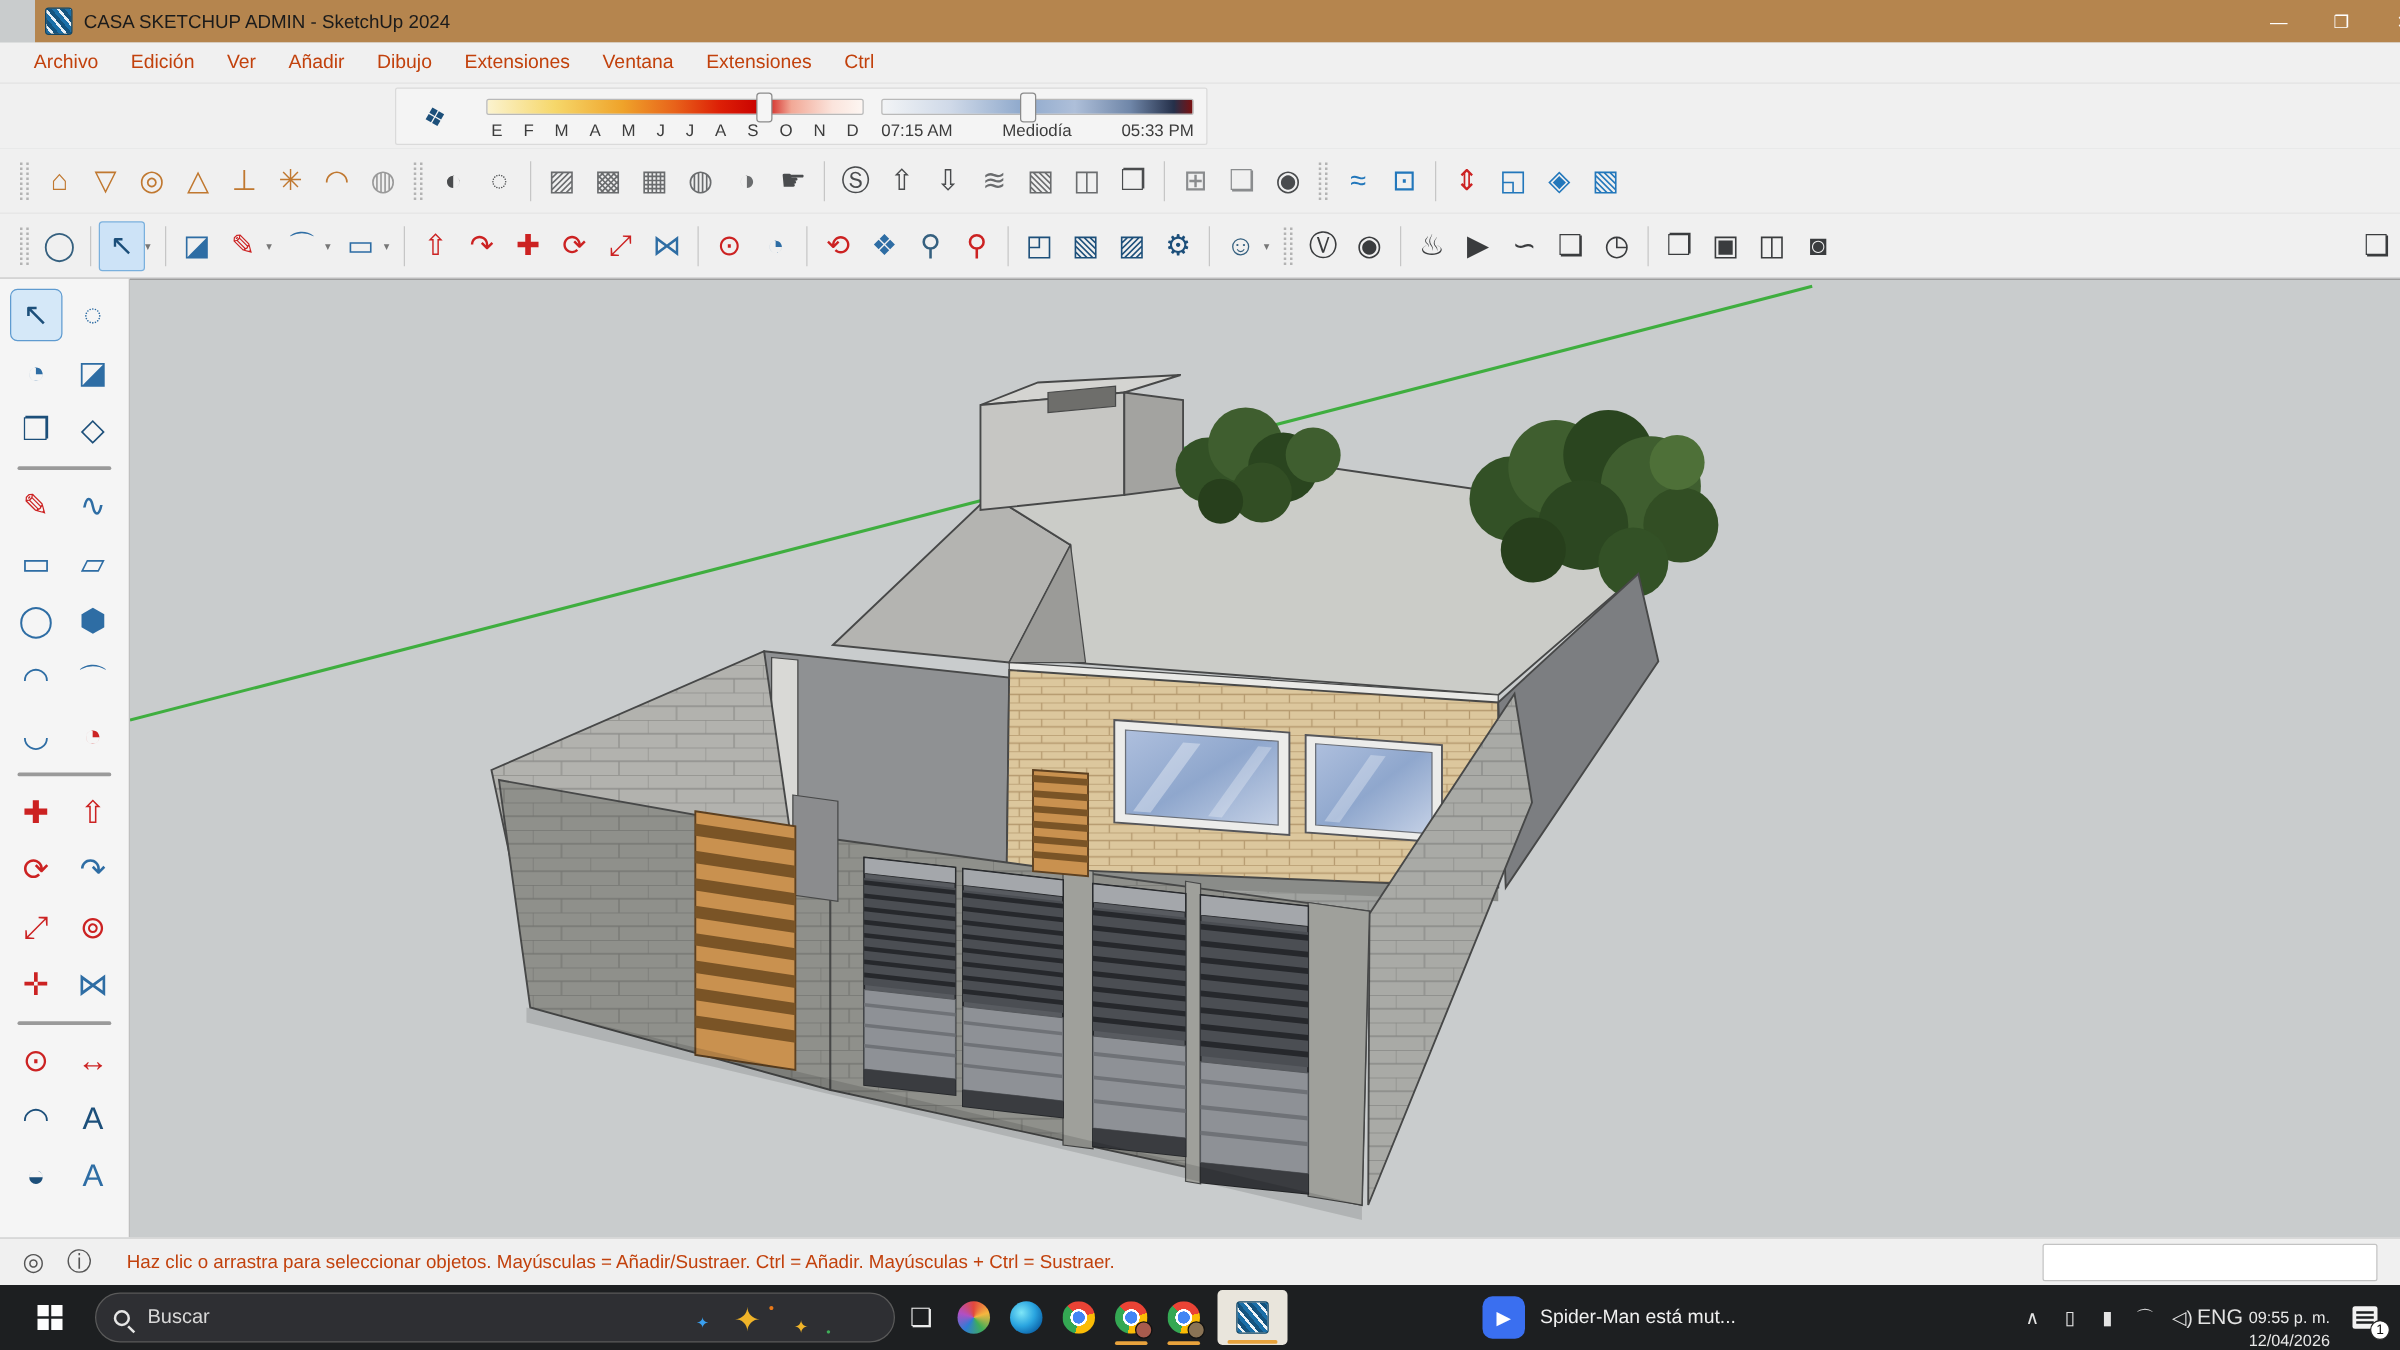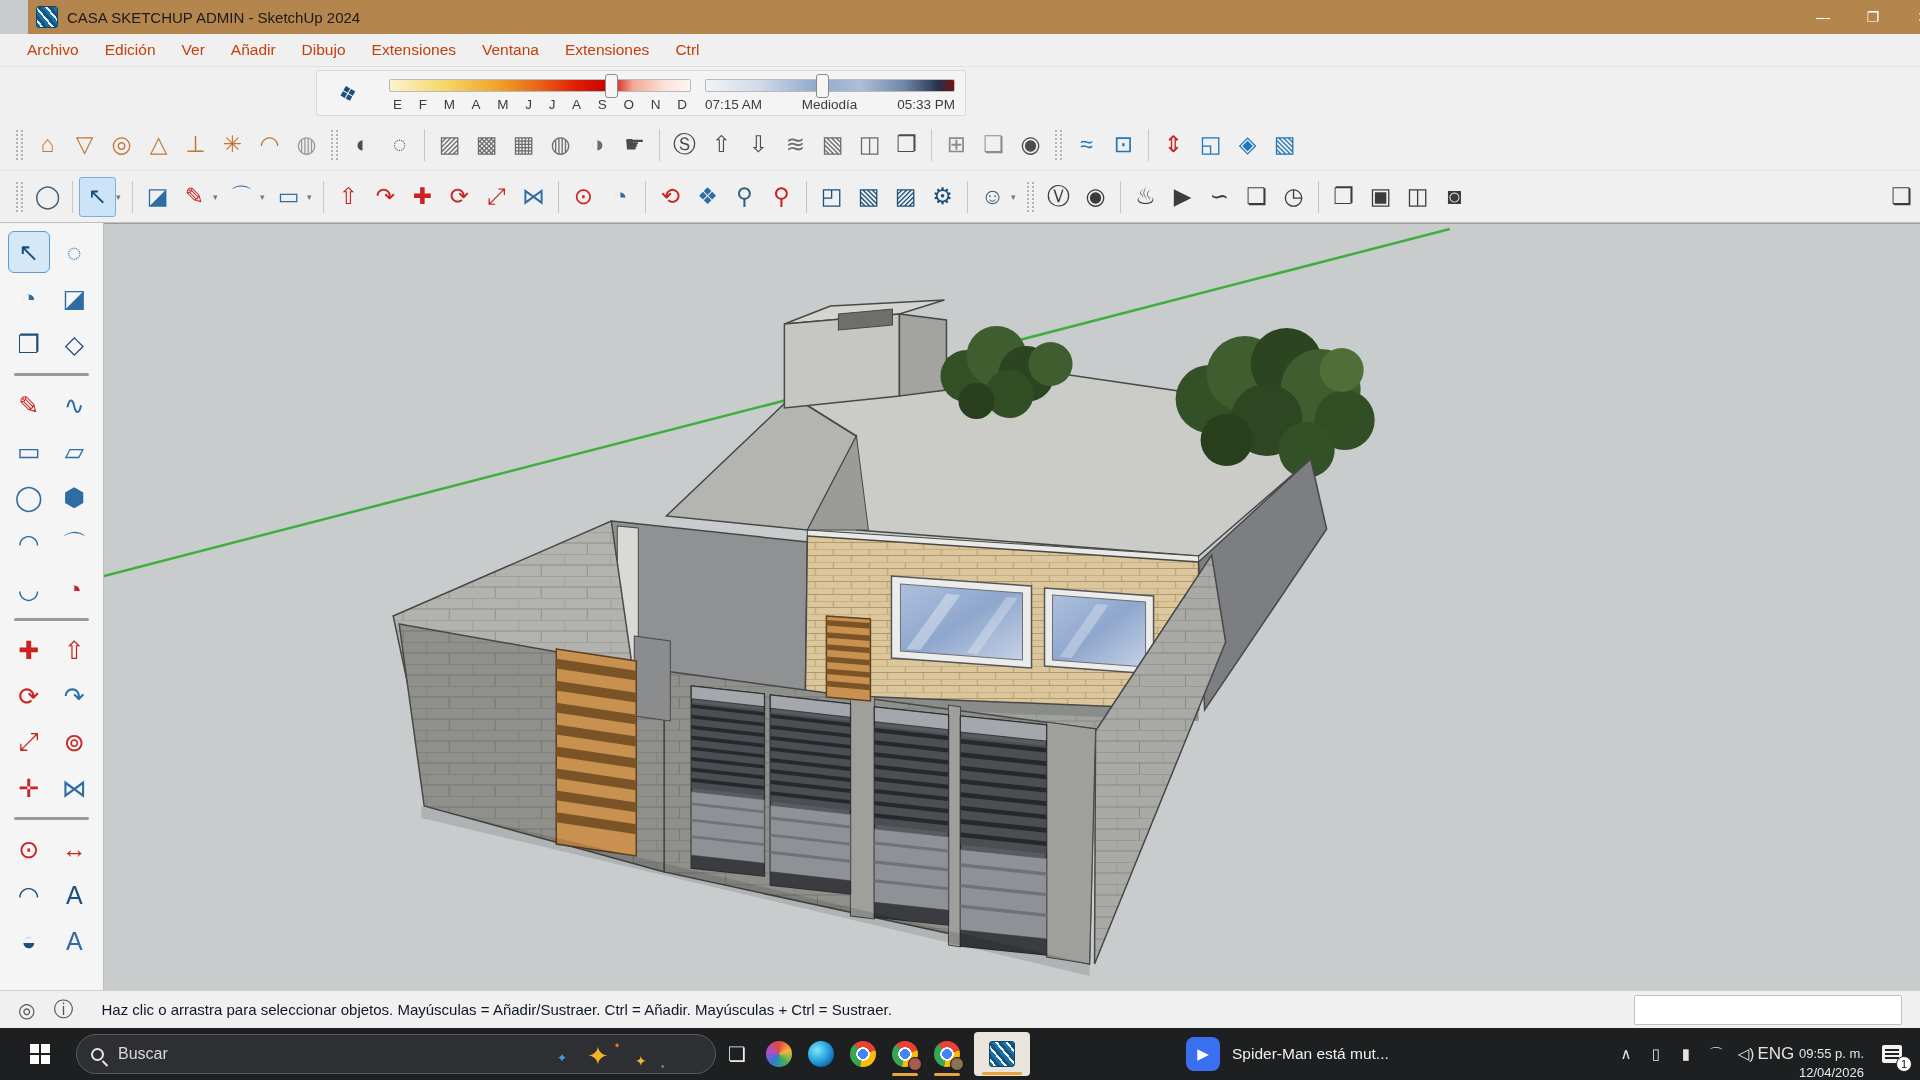--- a/index.html
+++ b/index.html
@@ -65,21 +65,21 @@
 
   
   #viewport { left:104px; top:223px; width:1816px; height:767px; background:var(--vp-bg,#c9cccd);
     border-top:1px solid #9d9d9d; }
   #viewport svg { width:100%; height:100%; display:block; }
 
   
   #statusbar { left:0; top:990px; width:1920px; height:38px; background:#f0f0f0;
     border-top:1px solid #d0d0d0; display:flex; align-items:center; }
   .status-ico { font-size:20px; color:#555; margin-left:18px; }
-  #status-text { font-size:15px; color:#0f172a; margin-left:28px; }
+  #status-text { font-size:15px; color:#c2410c; margin-left:28px; }
   #measure-box { position:absolute; right:18px; top:4px; width:268px; height:30px;
     background:#fff; border:1px solid #c3c3c3; border-radius:2px; font-size:14px; padding:4px 8px; color:#333;}
 
   
   #taskbar { left:0; top:1028px; width:1920px; height:52px; background:#1d1f21;
     display:flex; align-items:center; color:#e8e8e8; }
   #start-btn { margin-left:22px; width:36px; height:36px; display:flex; align-items:center; justify-content:center; }
   #win-logo { width:20px; height:20px; display:grid; grid-template-columns:9px 9px; grid-gap:2px; }
   #win-logo span { width:9px; height:9px; background:#fdfdfd; }
   #search-pill { margin-left:18px; width:640px; height:40px; background:#2e2f33; border:1px solid #5a5a5a;

